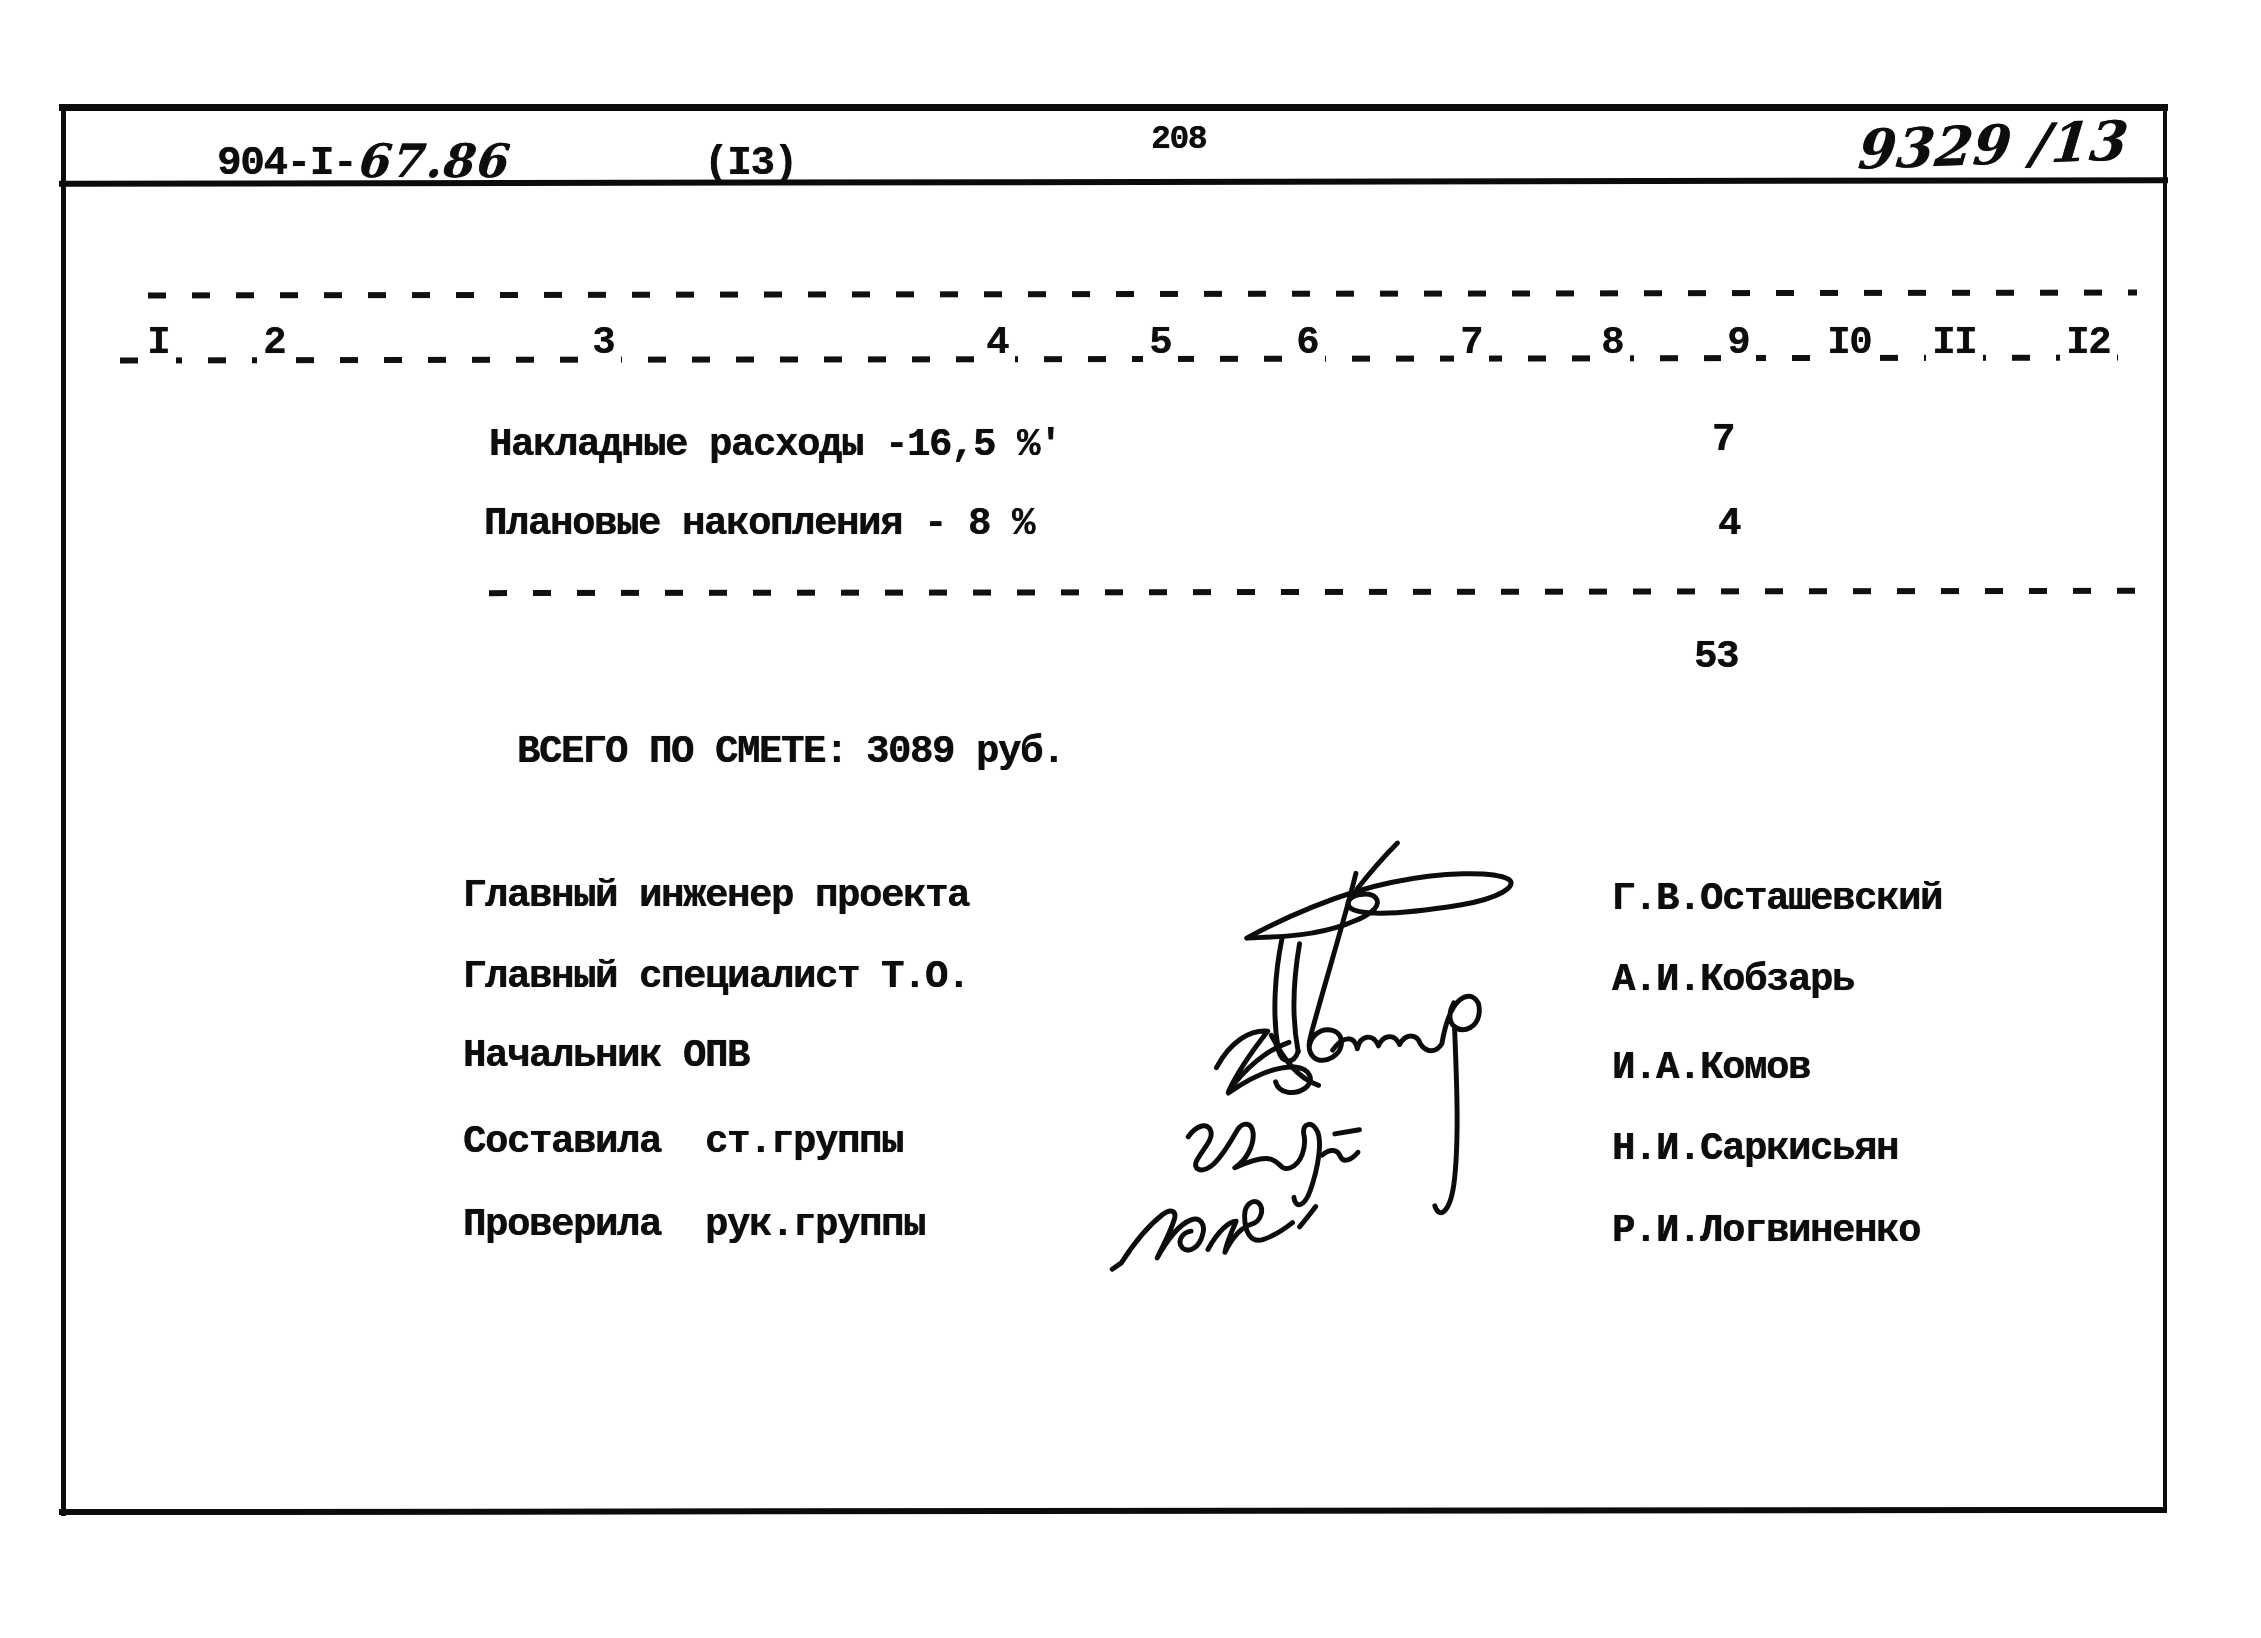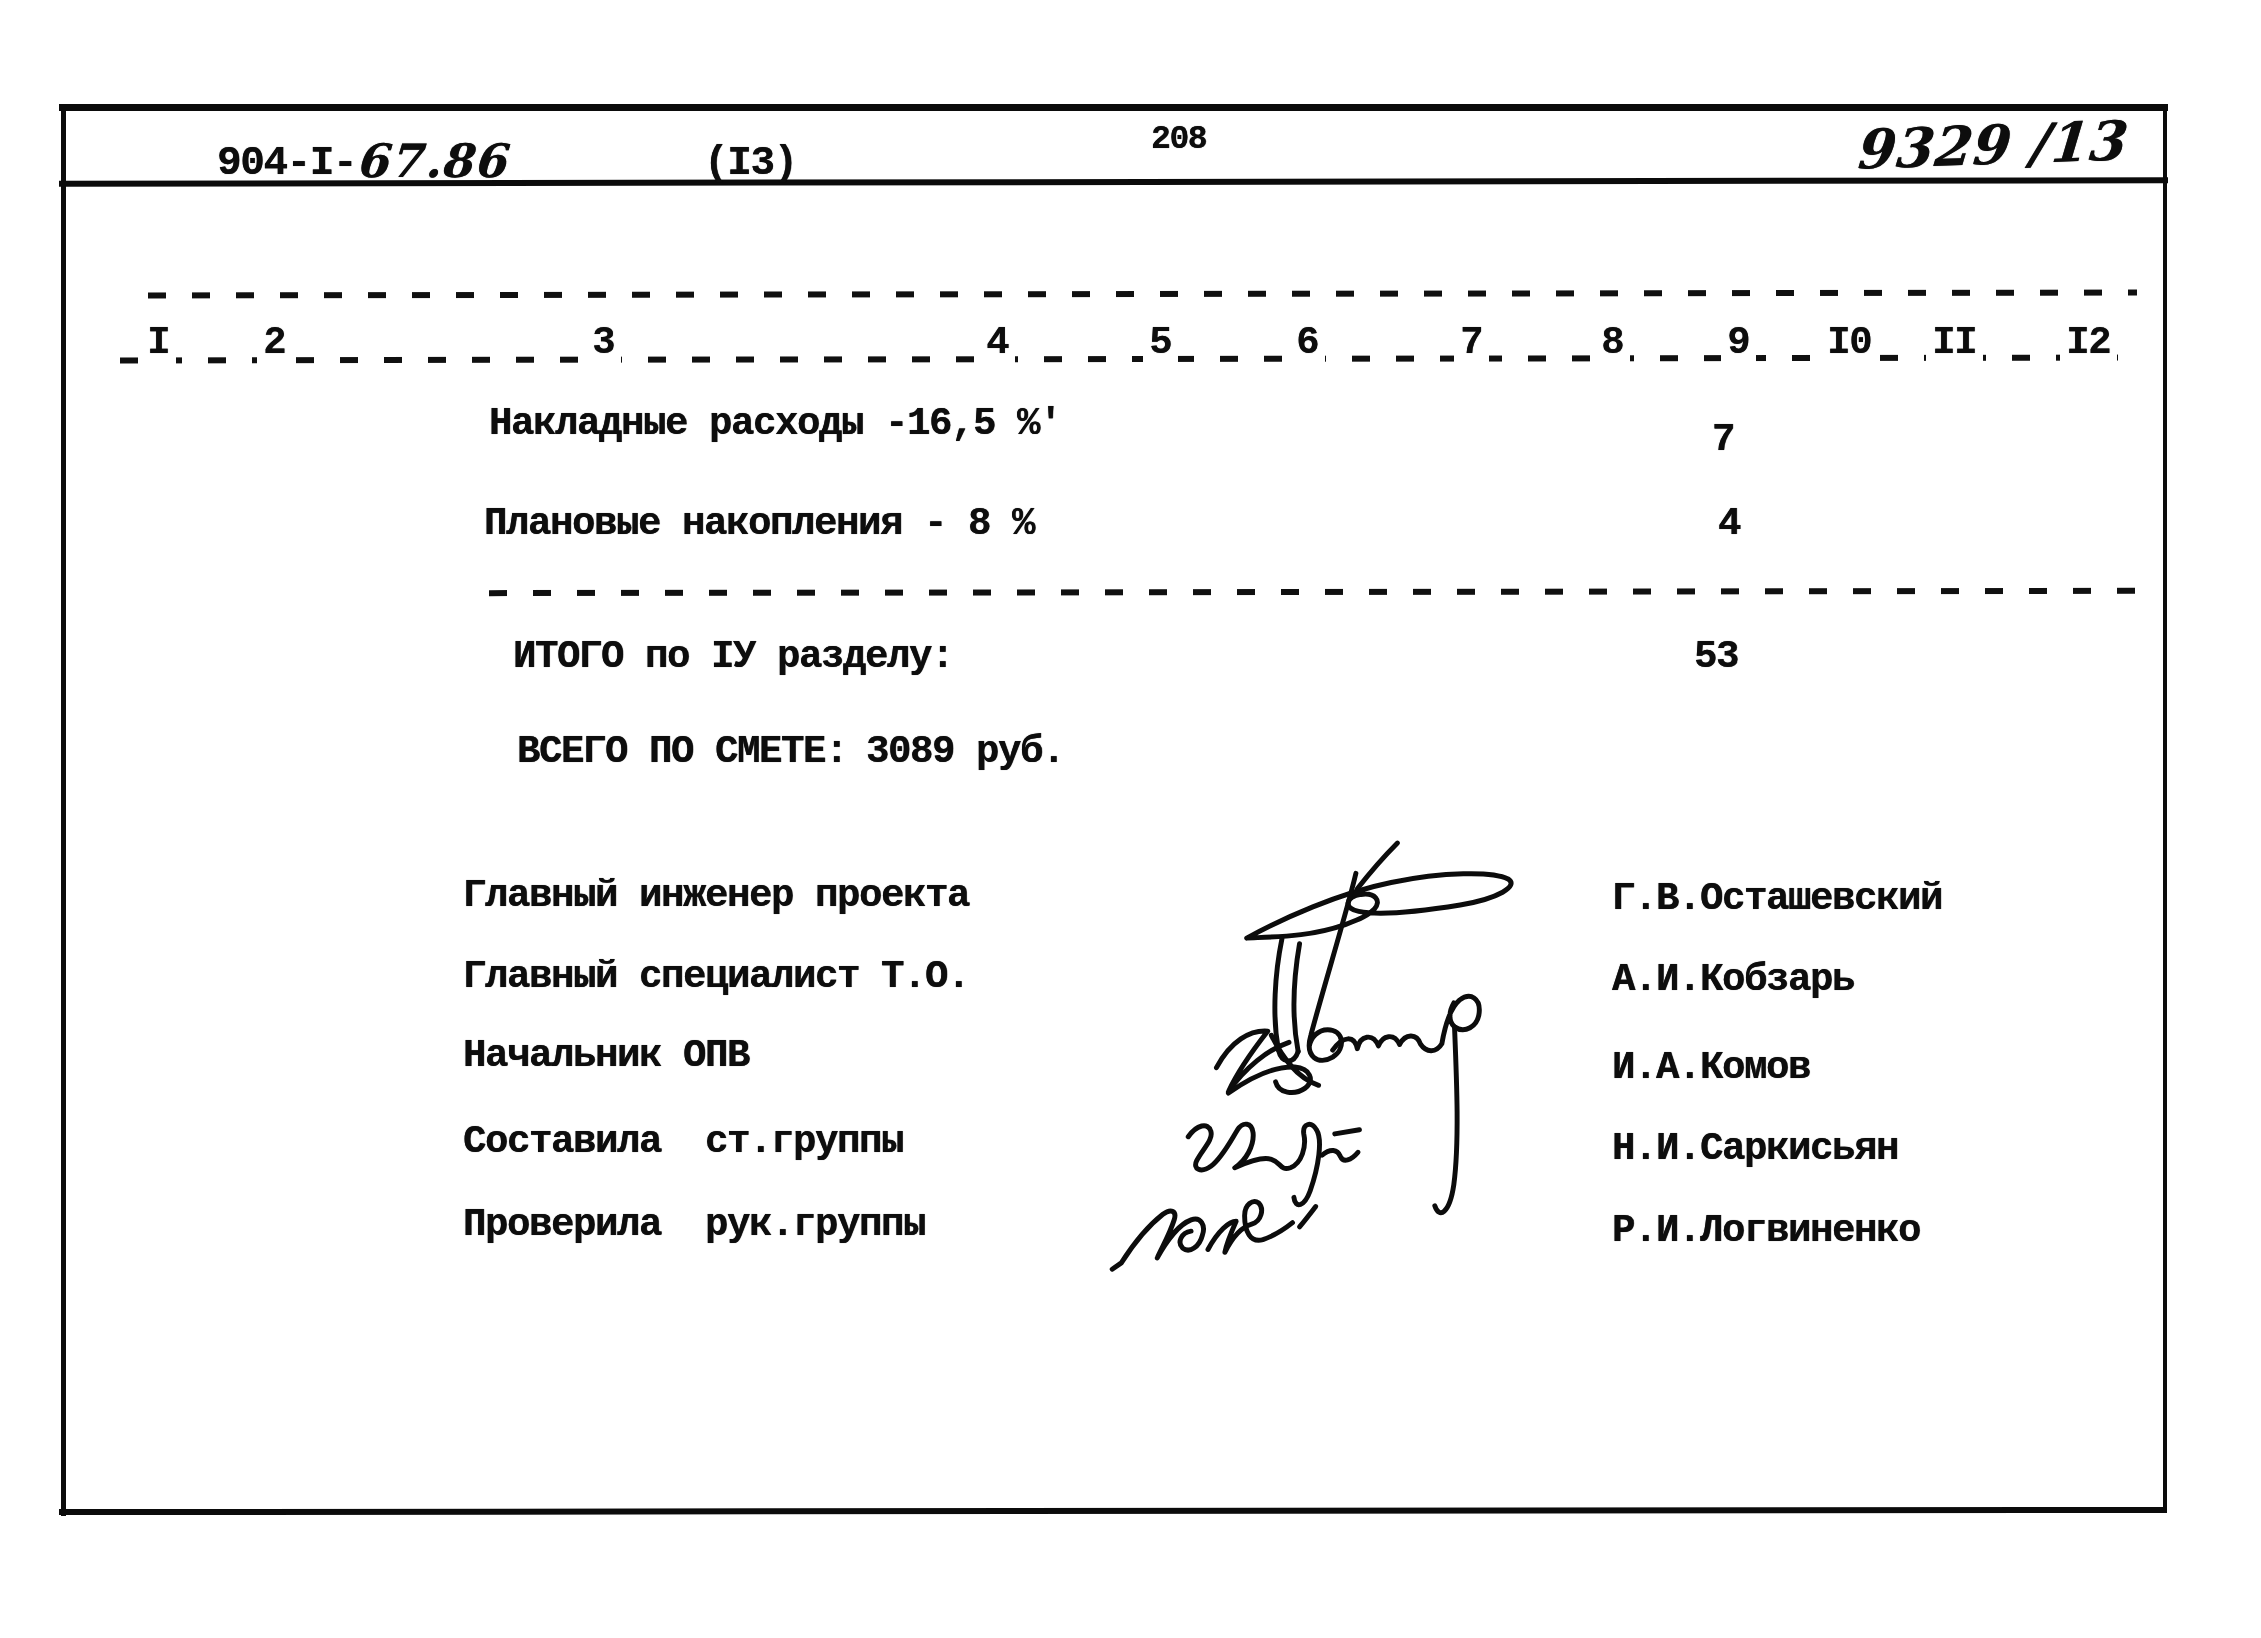--- a/index.html
+++ b/index.html
@@ -82,28 +82,27 @@
   <span class="colnum" style="left:980px;top:320px;">4</span>
   <span class="colnum" style="left:1143px;top:320px;">5</span>
   <span class="colnum" style="left:1290px;top:320px;">6</span>
   <span class="colnum" style="left:1454px;top:320px;">7</span>
   <span class="colnum" style="left:1595px;top:320px;">8</span>
   <span class="colnum" style="left:1721px;top:320px;">9</span>
   <span class="colnum" style="left:1821px;top:320px;">I0</span>
   <span class="colnum" style="left:1926px;top:320px;">II</span>
   <span class="colnum" style="left:2060px;top:320px;">I2</span>
 
-  <span class="tw" style="left:489px;top:401px;">Накладные расходы -16,5 %'</span>
+  <span class="tw" style="left:489px;top:422px;">Накладные расходы -16,5 %'</span>
   <span class="tw" style="left:1712px;top:417px;">7</span>
   <span class="tw" style="left:484px;top:501px;">Плановые накопления - 8 %</span>
   <span class="tw" style="left:1718px;top:501px;">4</span>
 
   <div class="dash" style="left:489px;top:589px;width:1647px;"></div>
 
-  <span class="tw" style="left:513px;top:634px;">ИТОГО по IУ разделу:</span>
   <span class="tw" style="left:1694px;top:634px;text-align:center;">53</span>
   <span class="tw" style="left:517px;top:729px;">ВСЕГО ПО СМЕТЕ:</span>
   <span class="tw" style="left:866px;top:729px;">3089 руб.</span>
 
   <span class="tw" style="left:463px;top:873px;">Главный инженер проекта</span>
   <span class="tw" style="left:463px;top:954px;">Главный специалист Т.О.</span>
   <span class="tw" style="left:463px;top:1033px;">Начальник ОПВ</span>
   <span class="tw" style="left:463px;top:1119px;">Составила  ст.группы</span>
   <span class="tw" style="left:1612px;top:876px;">Г.В.Осташевский</span>
 

